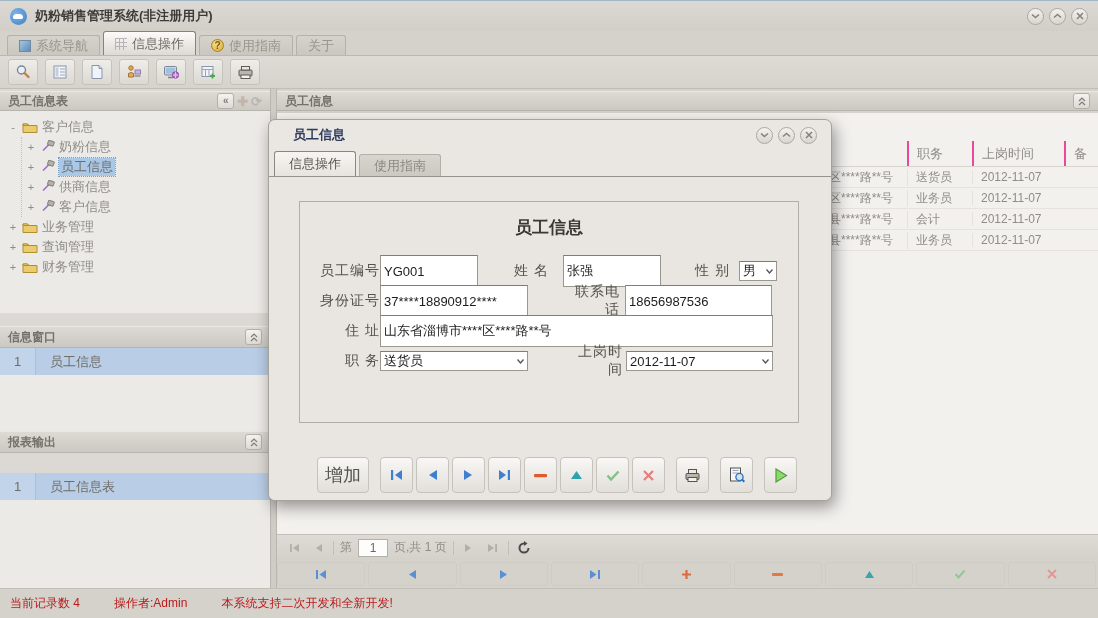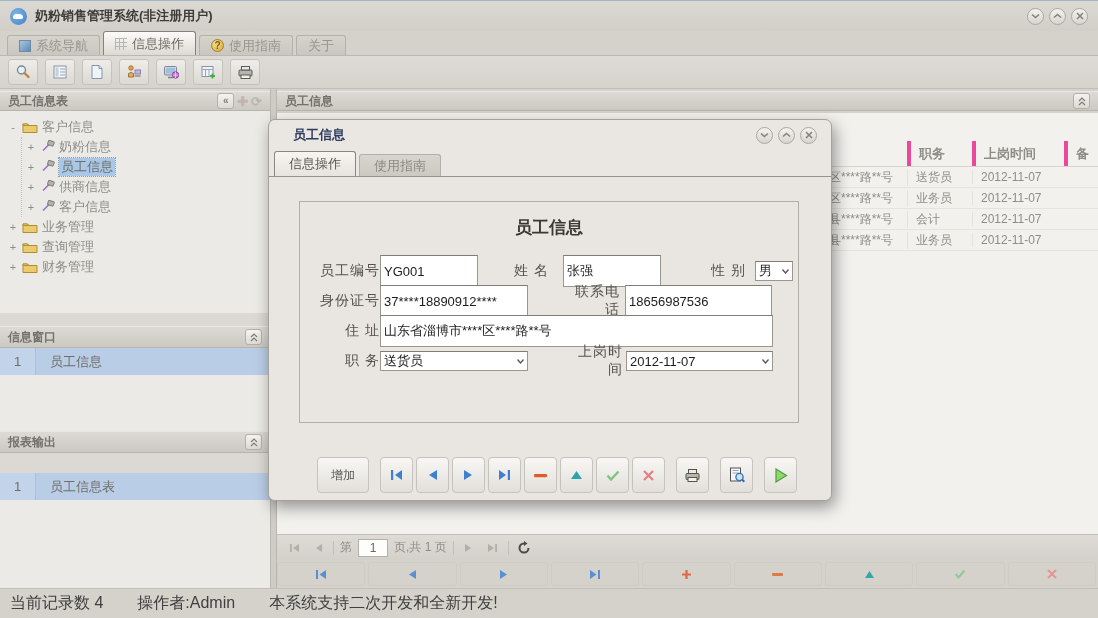--- a/index.html
+++ b/index.html
@@ -80,41 +80,41 @@
   .grid { position:absolute; top:24px; left:0; right:0; height:421px; background:#f3f1ee; overflow:hidden; }
   .grid-head { position:absolute; top:28px; left:0; right:0; height:26px; display:flex;
                border-bottom:1px solid #d8d5cf; font-size:13px; color:#8f8d86; }
   .grid-row { display:flex; height:21px; align-items:center; font-size:12px; color:#8f8d86;
               border-bottom:1px solid #e6e3de; }
   .rows-wrap { position:absolute; top:54px; left:0; right:0; }
   .c-addr { width:630px; text-align:right; padding-right:14px; }
   .c-duty { width:65px; padding-left:8px; border-left:1px solid #e6e3de; }
   .c-start { width:92px; padding-left:8px; border-left:1px solid #e6e3de; }
   .c-note { flex:1; padding-left:8px; border-left:1px solid #e6e3de; }
-  .grid-head .c-duty, .grid-head .c-start, .grid-head .c-note { border-left:4px solid #ec4899; display:flex; align-items:center;font-weight:bold;}
+  .grid-head .c-duty, .grid-head .c-start, .grid-head .c-note { border-left:2px solid #ec4899; display:flex; align-items:center;}
   .grid-head .c-addr { display:flex; align-items:center; justify-content:flex-end; }
 
   
   .pager { position:absolute; top:445px; left:0; right:0; height:26px; background:linear-gradient(#dedbd6,#d4d1cb);
            border-top:1px solid #c2bfb9; display:flex; align-items:center; gap:6px; padding-left:8px;
            font-size:12px; color:#8f8d86; }
   .pg-btn { width:18px; height:18px; display:flex; align-items:center; justify-content:center; }
   .pg-sep { width:1px; height:14px; background:#c2bfb9; }
   .pg-input { width:30px; height:18px; border:1px solid #b3b0aa; background:#fdfdfc; text-align:center;
               font-size:12px; color:#6b6963; font-family:"Liberation Sans",sans-serif; }
 
   
   .recnav { position:absolute; top:473px; left:0; right:2px; height:24px; display:flex; gap:3px; }
   .rn-btn { flex:1; border:1px solid #cfccc6; border-radius:3px; background:linear-gradient(#ecease6,#e0ddd8);
             display:flex; align-items:center; justify-content:center; }
 
   
   .statusbar { position:absolute; left:0; right:0; bottom:0; height:30px; background:#d5d2cc;
                border-top:1px solid #c3c0ba; display:flex; align-items:center; gap:34px; padding-left:10px;
-               font-size:16px; color:#404040; }
+               font-size:12px; color:#b91c1c; }
 
   
   .dialog { position:absolute; left:268px; top:118px; width:564px; height:382px; background:#eae7e3;
             border:1px solid #a5a29c; border-radius:7px; box-shadow:3px 6px 16px rgba(0,0,0,.4); z-index:10; }
   .dlg-title { height:30px; display:flex; align-items:center; padding:0 14px 0 24px;
                font-size:13px; font-weight:bold; color:#2e3b5e; }
   .dlg-controls { margin-left:auto; display:flex; gap:5px; }
   .dlg-tabs { height:26px; display:flex; align-items:flex-end; gap:3px; padding-left:5px; }
   .dtab { height:22px; padding:0 14px; display:flex; align-items:center; font-size:13px; color:#8b897f;
           background:linear-gradient(#d8d5cf,#ccc9c3); border:1px solid #b2afa9; border-bottom:none;
@@ -129,21 +129,21 @@
   .flabel { width:62px; flex:none; letter-spacing:1px;text-align:right; }
   .tinput { height:32px; border:1px solid #9a978f; border-top-color:#807d76; background:#fff;
             font-size:13px; color:#1c1c1c; padding:0 3px; font-family:"Liberation Sans",sans-serif; }
   .tselect { height:20px; border:1px solid #9a978f; border-top-color:#807d76; background:#fff;
              font-size:13px; color:#1c1c1c; padding:0 3px; display:flex; align-items:center; }
   .tselect .sel-val { flex:1; }
   .chev { flex:none; margin-left:2px; }
   .dlg-buttons { position:absolute; left:48px; bottom:6px; height:38px; display:flex; gap:3px; align-items:center; }
   .dbtn { height:36px; border:1px solid #c6c3bc; border-radius:4px; background:linear-gradient(#f8f7f5,#e2dfda);
           display:flex; align-items:center; justify-content:center; width:33px; }
-  .dbtn.txt { width:52px; font-size:12px; color:#55534d; }
+  .dbtn.txt { width:52px; font-size:18px; color:#55534d; }
   .dbtn.gap { margin-left:8px; }
 </style>
 </head>
 <body>
 
 <div class="window">
 
   <div class="titlebar">
     <span class="logo"></span>
     <span class="win-title">奶粉销售管理系统(非注册用户)</span>
@@ -522,21 +522,21 @@
     </div>
     <div class="dlg-body">
       <div class="form-box">
         <div class="form-heading">员工信息</div>
 
         <div class="frow">
           <span class="flabel">员工编号</span>
           <input class="tinput" style="width: 98px;" value="YG001">
           <span class="flabel" style="width:48px;margin-left:23px">姓 名</span>
           <input class="tinput" style="width: 98px; margin-left: 14px;" value="张强">
-          <span class="flabel" style="width:48px;margin-left:37px">性 别</span>
+          <span class="flabel" style="width:48px;margin-left:21px">性 别</span>
           <span class="tselect" style="width:38px;margin-left:9px">
             <span class="sel-val">男</span>
             <svg class="chev" width="7" height="5" viewBox="0 0 7 5">
                 <path d="M.5.5 L3.5 4 L6.5.5" fill="none" stroke="#555" stroke-width="1.3"></path>
               </svg>
           </span>
         </div>
 
         <div class="frow">
           <span class="flabel">身份证号</span>

